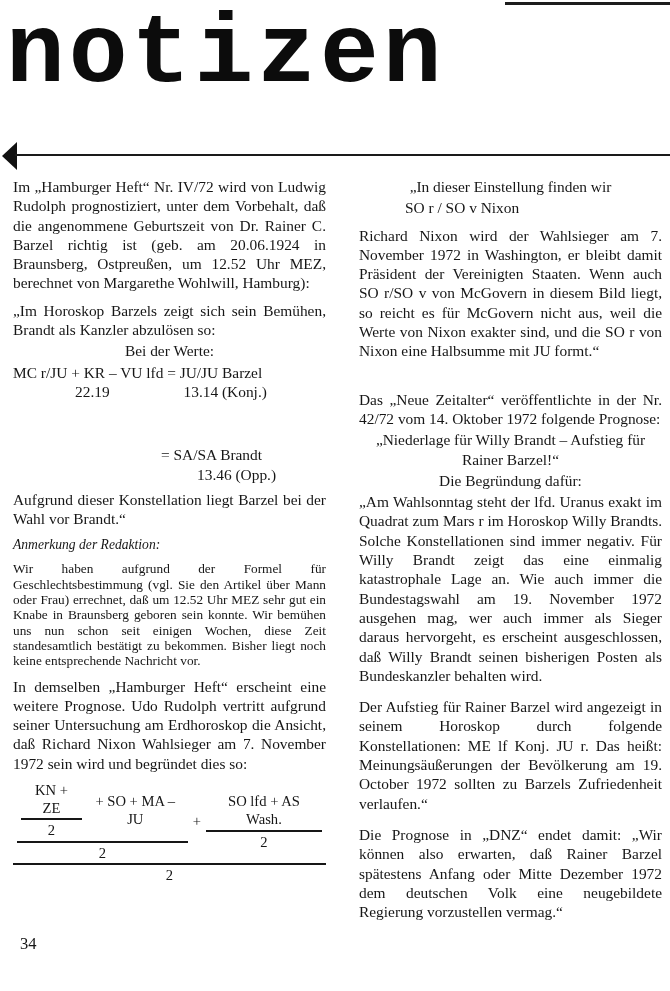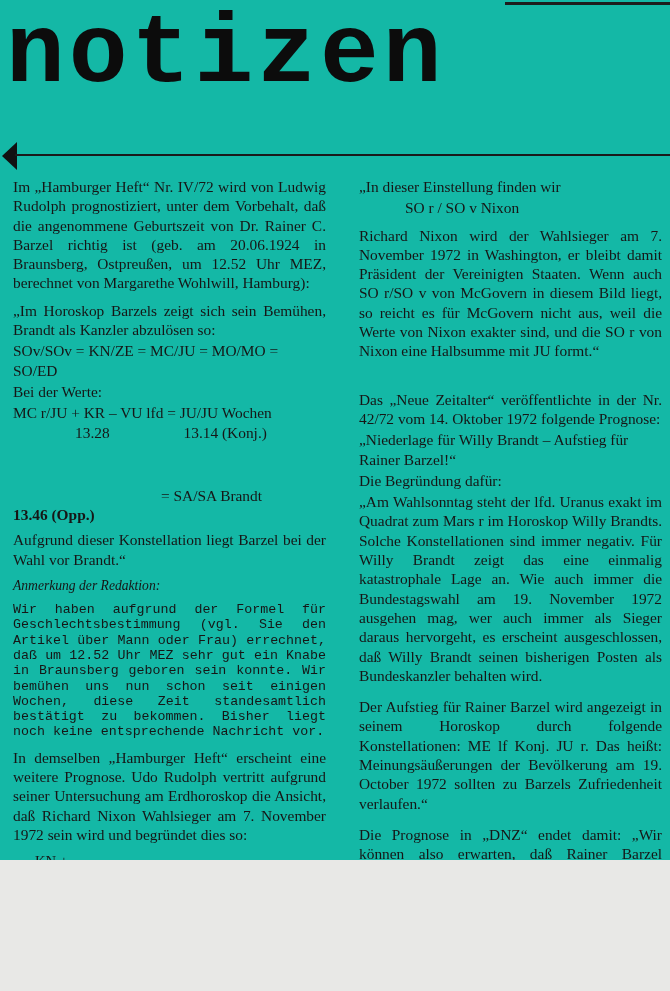--- a/index.html
+++ b/index.html
@@ -1,18 +1,18 @@
 <!DOCTYPE html>
 <html lang="de"><head>
 <meta charset="utf-8">
 <style>
   html,body{margin:0;padding:0;background:#e8e8e6;}
   .page{
-    position:relative;width:670px;height:860px;margin:0 auto;
-    background:#14b8a6;color:#161616;overflow:hidden;
+    position:relative;width:670px;height:991px;margin:0 auto;
+    background:#ffffff;color:#161616;overflow:hidden;
     font-family:"Liberation Serif", serif;
   }
   .top-right-line{position:absolute;top:2px;left:505px;right:0;height:3px;background:#1d1d1d;}
   .title{
     position:absolute;top:-6px;left:6px;margin:0;
     font-family:"Liberation Mono", monospace;font-weight:bold;
     font-size:98px;letter-spacing:4px;color:#0c0c0c;line-height:1.25;
   }
   .rule-wrap{position:absolute;top:141px;left:2px;right:0;height:30px;}
   .rule-arrowhead{
@@ -22,35 +22,35 @@
   }
   .rule-line{position:absolute;left:13px;right:0;top:13px;height:2px;background:#1a1a1a;}
   .columns{
     position:absolute;top:177px;left:13px;right:8px;bottom:20px;
     display:flex;gap:33px;
   }
   .col{font-size:15.4px;line-height:19.3px;}
   .col-left{width:313px;flex:0 0 auto;}
   .col-right{flex:1 1 auto;}
   .col p{margin:0 0 8px 0;text-align:justify;}
-  .col p.nojust{text-align:left;}
+  .col p.nojust{text-align:center;}
   .col p.tight{margin-bottom:2px;}
   .gap-lg{height:21px;}
   .gap-sm{height:4px;}
   .indented{padding-left:46px;text-align:left;margin:0 0 4px 0;}
   
   .wahl{margin:2px 0 6px 0;}
   .wahl-row{white-space:nowrap;}
   .ind-a{display:inline-block;margin-left:62px;}
   .ind-b{display:inline-block;margin-left:70px;}
   .ind-c{display:inline-block;margin-left:148px;margin-top:44px;}
-  .ind-d{display:inline-block;font-weight:bold;}
+  .ind-d{display:inline-block;margin-left:184px;}
   
   .note-title{font-size:13.6px;line-height:17px;margin:2px 0 3px 0;text-align:left;font-style:italic;}
-  .note-body{font-size:13.3px;line-height:15.3px;margin:0 0 10px 0;text-align:justify;font-family:Liberation Mono, monospace;}
+  .note-body{font-size:13.3px;line-height:15.3px;margin:0 0 10px 0;text-align:justify;}
   
   .bigformula{margin:4px 0 0 0;font-size:14.6px;line-height:1.25;font-family:Liberation Serif, serif;}
   .frac{display:inline-block;text-align:center;vertical-align:middle;}
   .frac .num{display:block;padding:0 4px 1px 4px;}
   .frac .den{display:block;border-top:2px solid #161616;padding:1px 4px 0 4px;}
   .frow{display:inline-flex;align-items:center;gap:5px;}
   .page-number{position:absolute;left:20px;top:934px;font-size:16.5px;font-family:"Liberation Serif", serif;}
 </style>
 </head>
 <body>
@@ -64,26 +64,25 @@
   <div class="rule-wrap">
     <div class="rule-arrowhead"></div>
     <div class="rule-line"></div>
   </div>
 
   <div class="columns">
 
     <div class="col col-left">
       <p>Im „Hamburger Heft“ Nr. IV/72 wird von Ludwig Rudolph prognostiziert, unter dem Vorbehalt, daß die angenommene Geburtszeit von Dr. Rainer C. Barzel richtig ist (geb. am 20.06.1924 in Braunsberg, Ostpreußen, um 12.52 Uhr MEZ, berechnet von Margarethe Wohlwill, Hamburg):</p>
       <p class="tight">„Im Horoskop Barzels zeigt sich sein Bemühen, Brandt als Kanzler abzulösen so:</p>
-      <p class="nojust tight">SOv/SOv = KN/ZE = MC/JU = MO/MO = SO/ED</p>
       <p class="nojust tight">Bei der Werte:</p>
       <div class="wahl">
-        <div class="wahl-row">MC r/JU + KR – VU lfd = JU/JU Wochen</div>
+        <div class="wahl-row">MC r/JU + KR – VU lfd = JU/JU Barzel</div>
         <div class="wahl-row">
-          <span class="ind-a">13.28</span>
+          <span class="ind-a">22.19</span>
           <span class="ind-b">13.14 (Konj.)</span>
         </div>
         <div class="wahl-row">
           <span class="ind-c">= SA/SA Brandt</span>
         </div>
         <div class="wahl-row">
           <span class="ind-d">13.46 (Opp.)</span>
         </div>
       </div>
       <p>Aufgrund dieser Konstellation liegt Barzel bei der Wahl vor Brandt.“</p>

